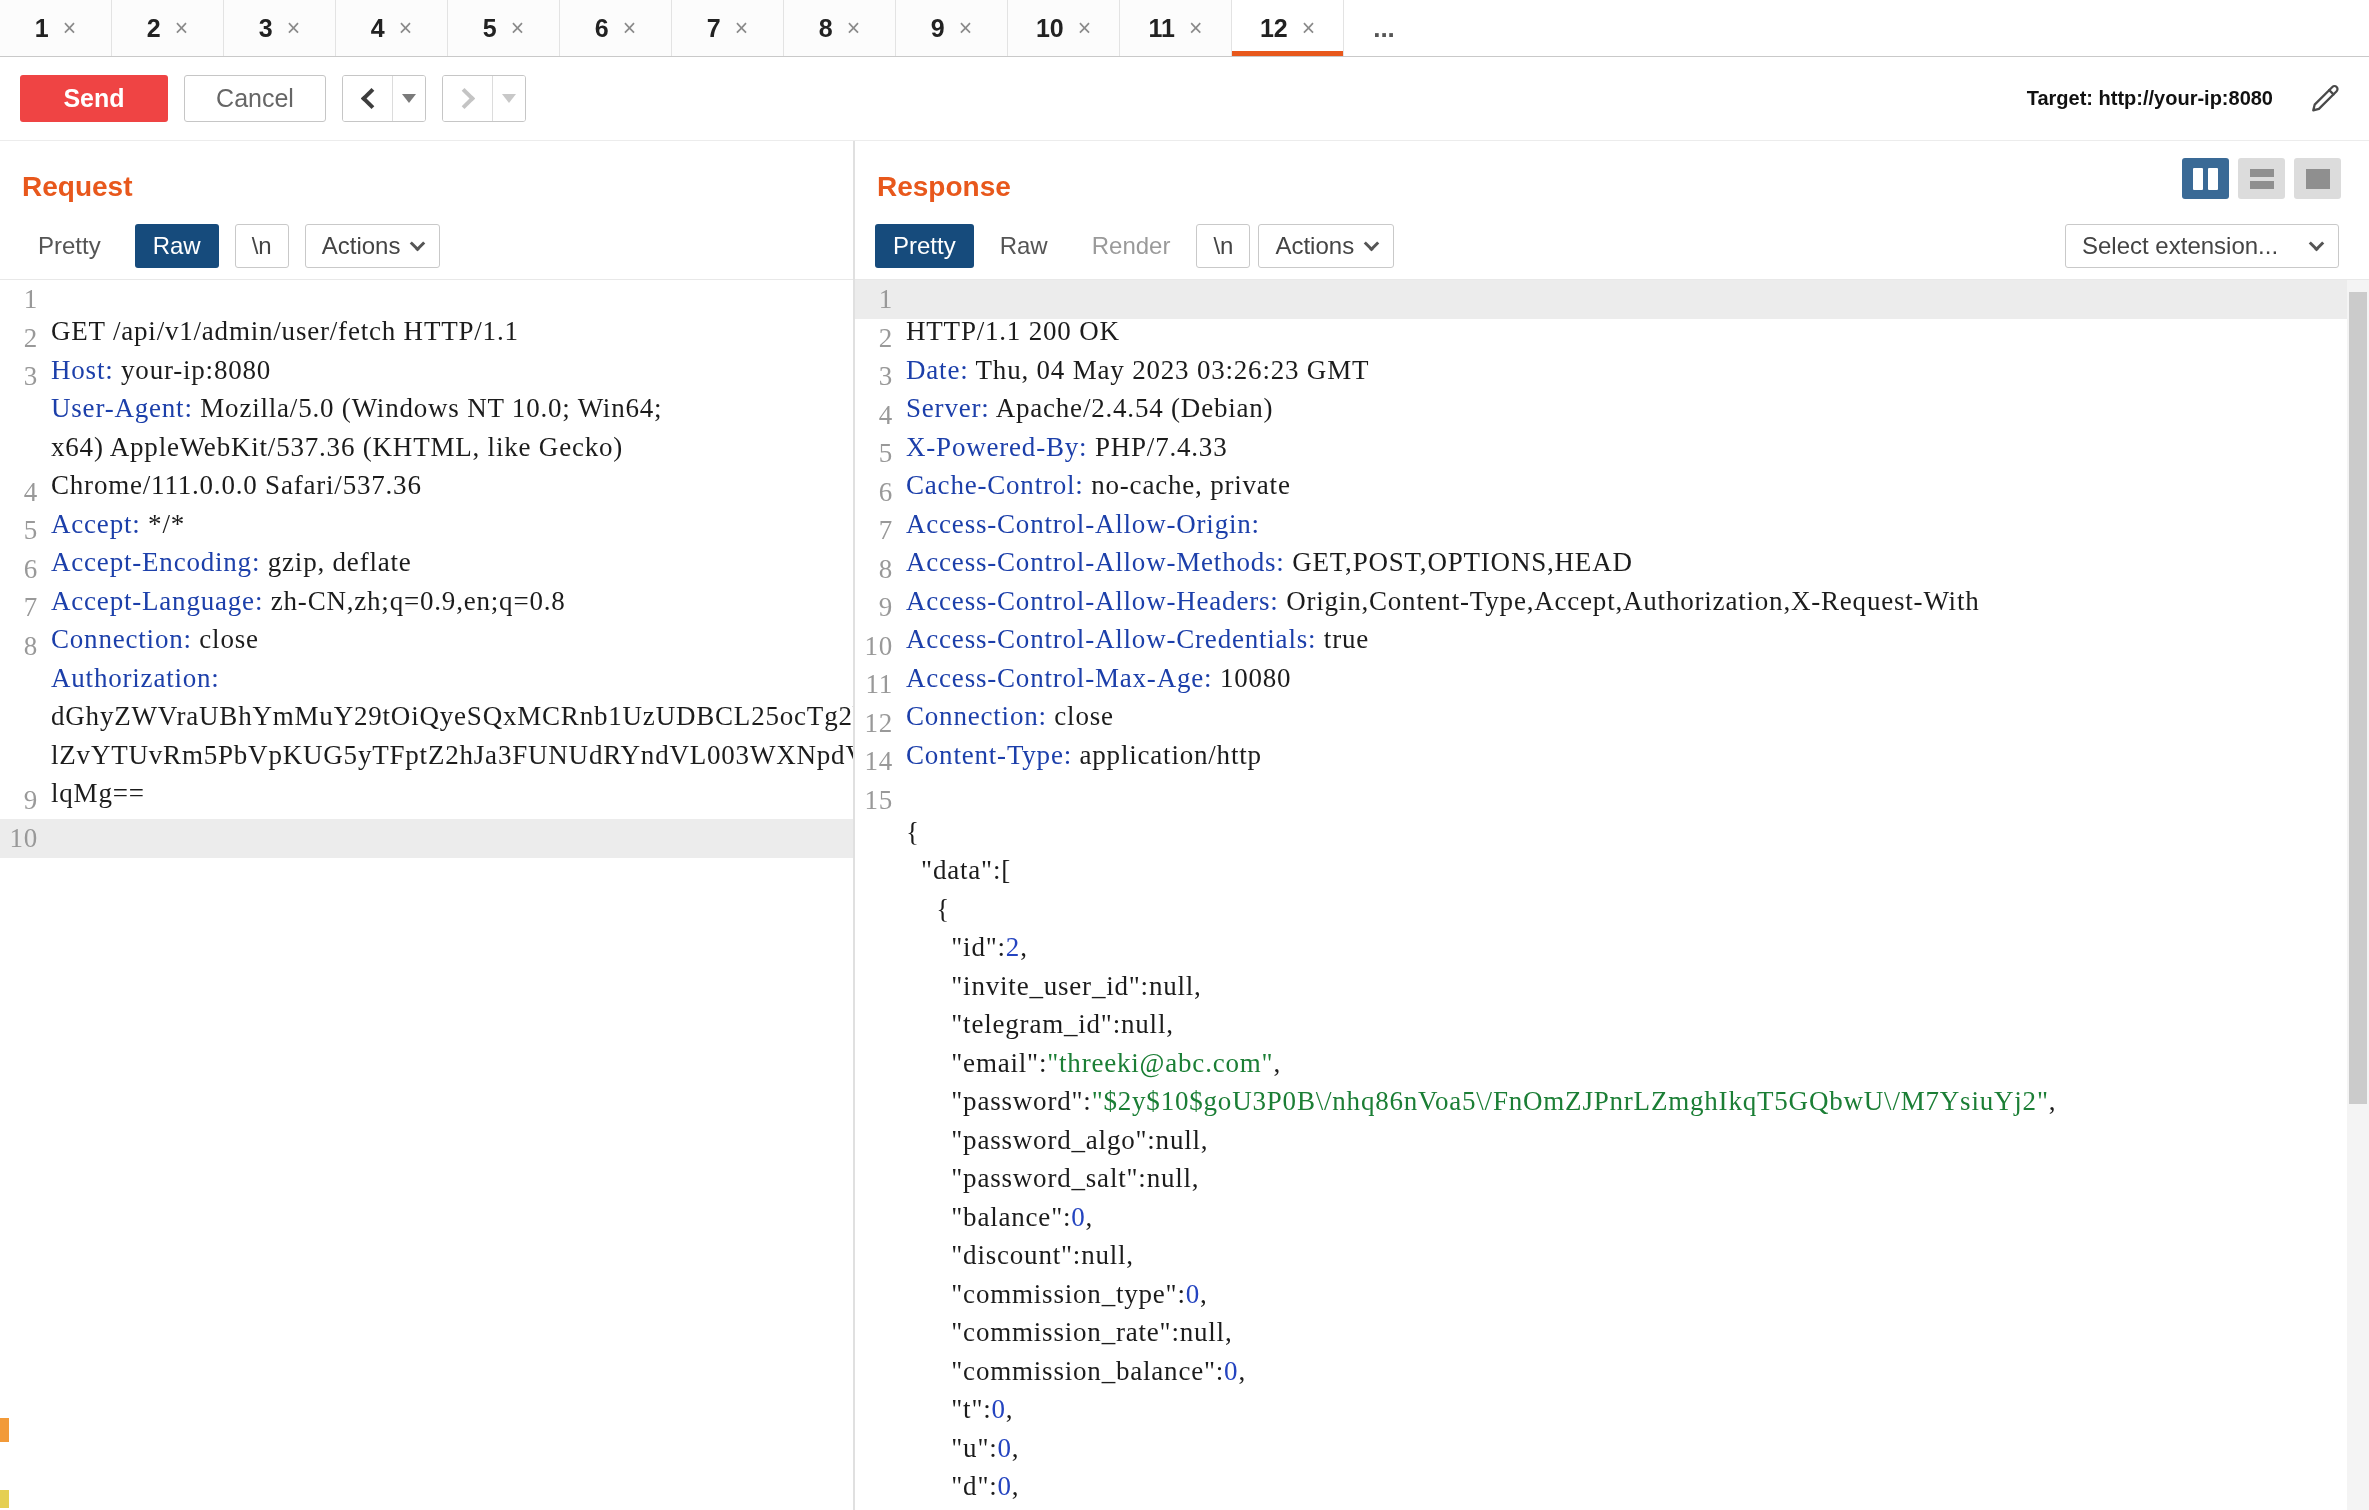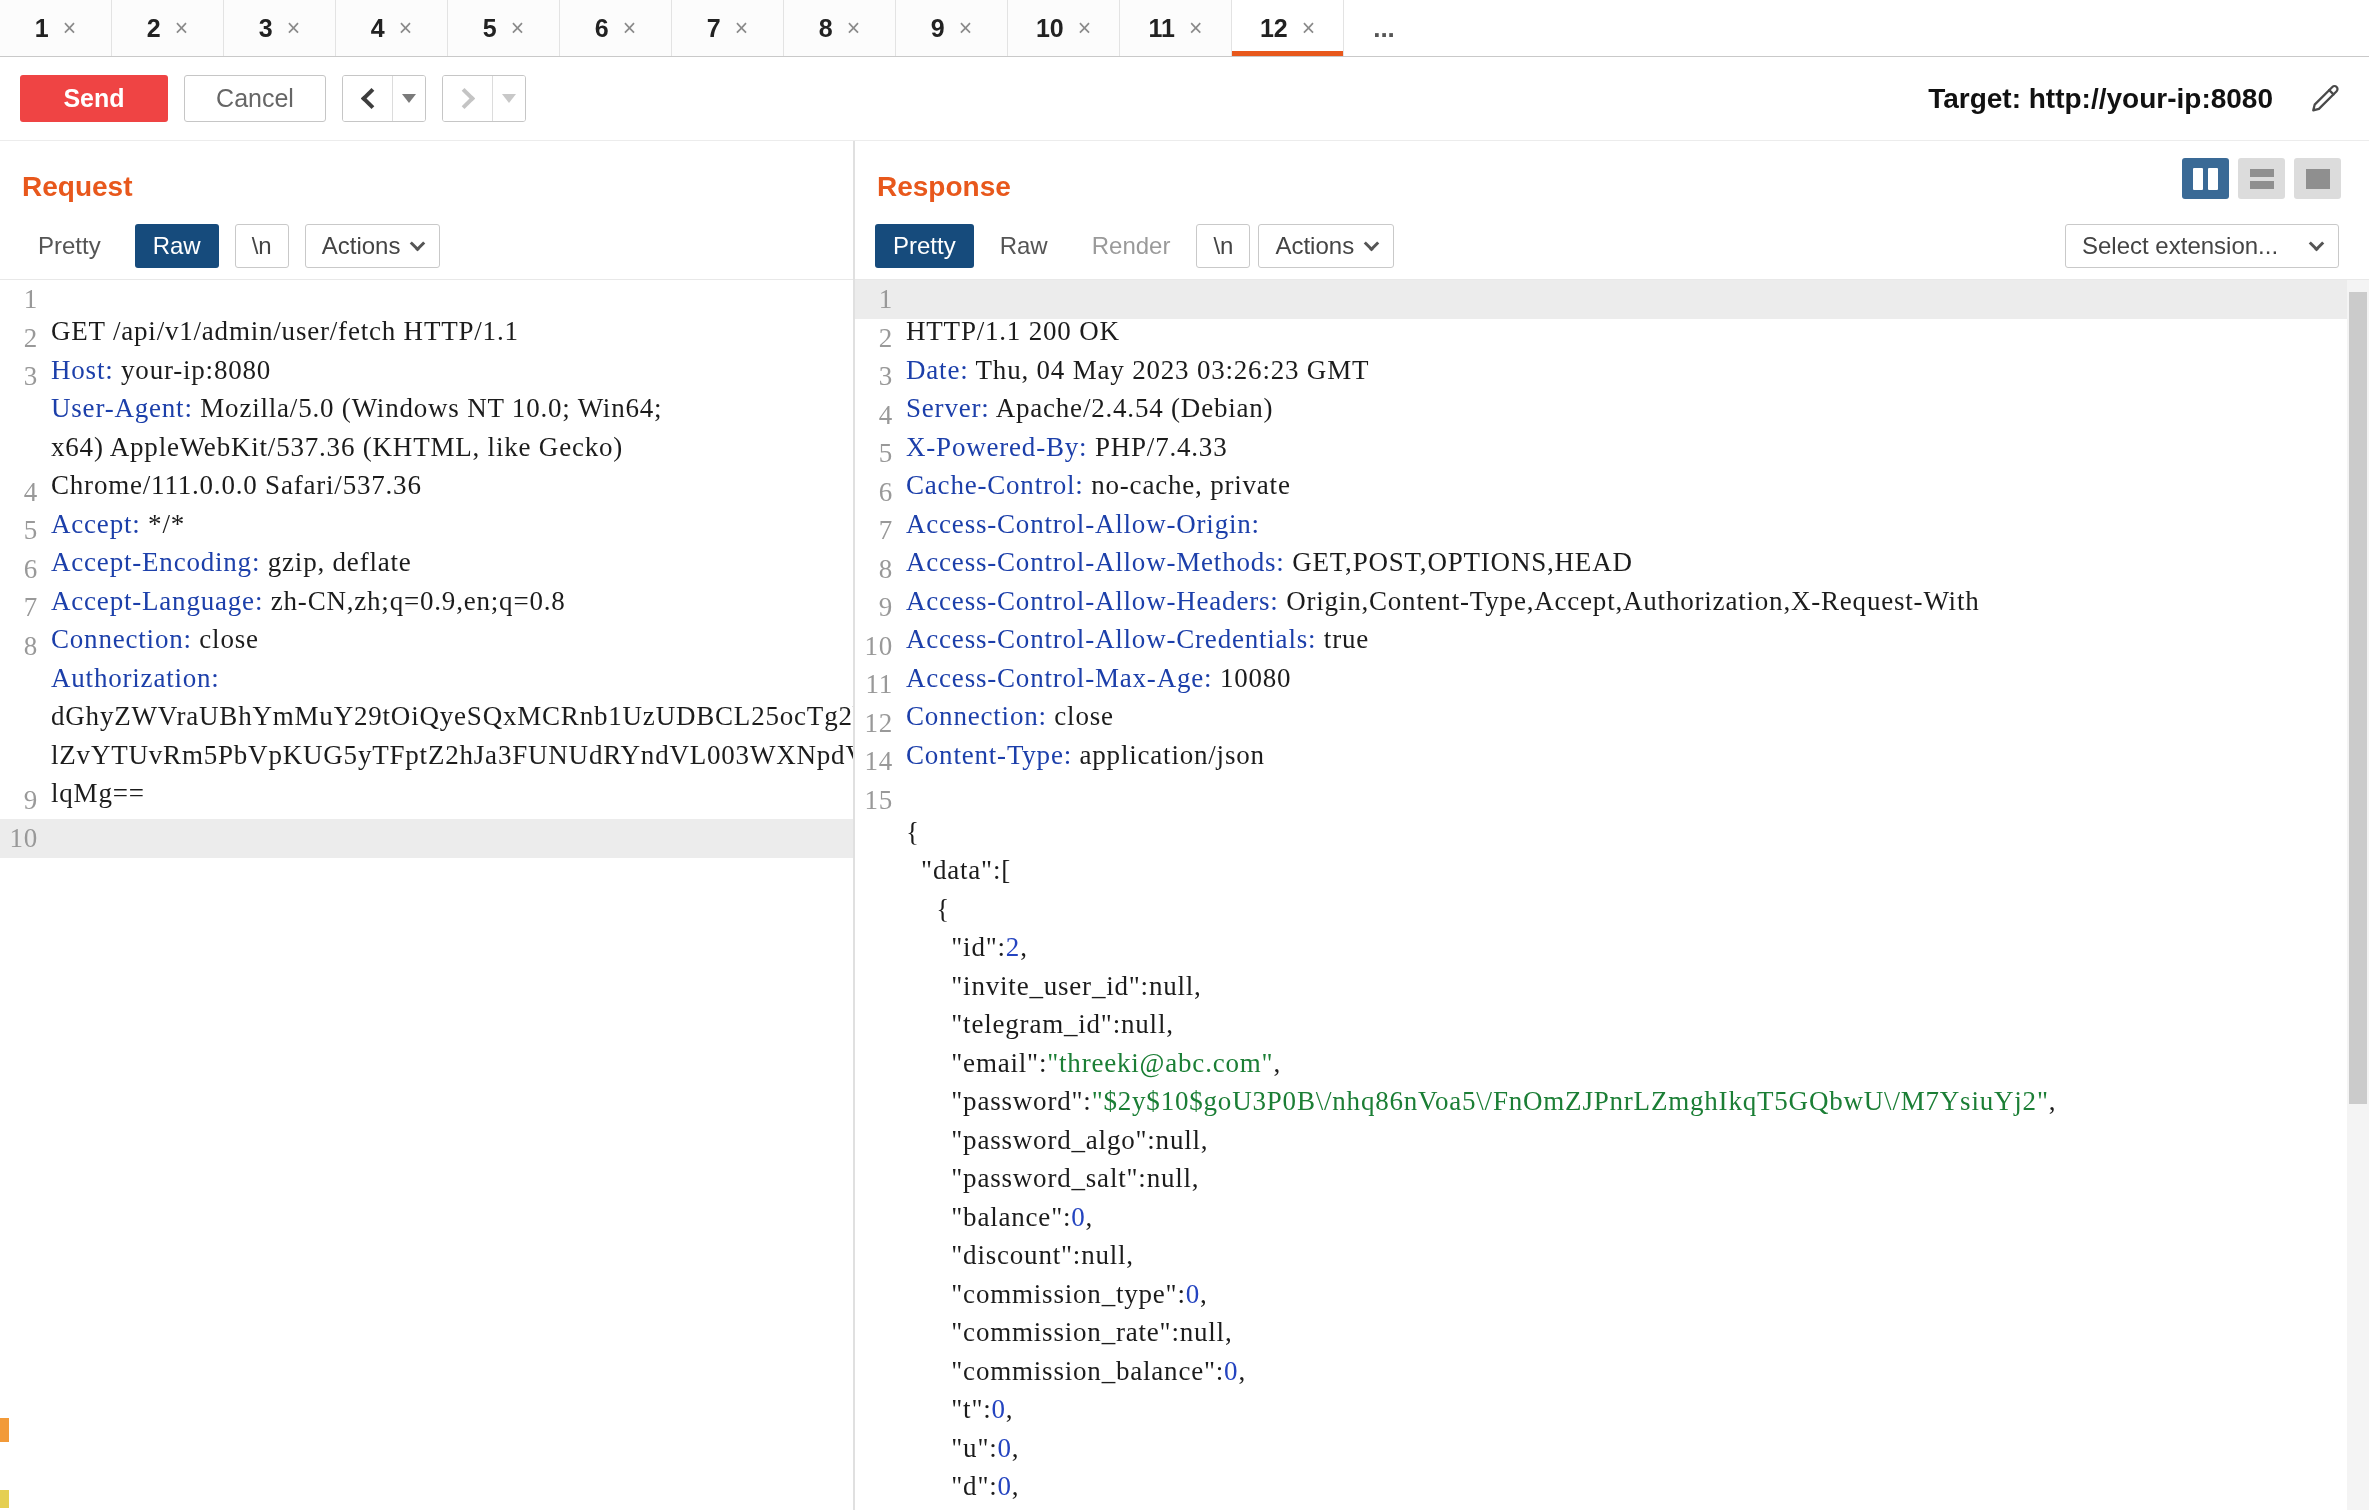--- a/index.html
+++ b/index.html
@@ -34,21 +34,21 @@
   .nav-drop { width:32px; display:flex; align-items:center; justify-content:center;
     border:none; background:#fff; cursor:pointer; }
   .arrow { width:15px; height:15px; display:inline-block; }
   .arrow.left { border-left:4px solid #3d3d3d; border-bottom:4px solid #3d3d3d;
     transform:rotate(45deg); margin-left:7px; }
   .arrow.right { border-right:4px solid #c4c4c4; border-top:4px solid #c4c4c4;
     transform:rotate(45deg); margin-right:7px; }
   .tri-down { width:0; height:0; border-left:7px solid transparent;
     border-right:7px solid transparent; border-top:9px solid #7a7a7a; }
   .tri-down.dim { border-top-color:#c8c8c8; }
-  .target { margin-left:auto; font-size:28px; font-weight:700; white-space:nowrap; color:#111; }
+  .target { margin-left:auto; font-size:20px; font-weight:700; white-space:nowrap; color:#111; }
   .pencil { margin:0 26px 0 20px; flex:none; cursor:pointer; }
 
   
   .main { display:flex; height:1369px; position:relative; background:#d946ef; }
   .panel { display:flex; flex-direction:column; background:#fff; min-width:0; }
   .panel.request { width:853px; flex:none; }
   .panel.response { flex:1; position:relative; }
   .v-divider { width:2px; flex:none; background:#e0e0e0; position:relative; }
   .grip { position:absolute; top:742px; left:-11px; width:24px; text-align:center;
     color:#8f8f8f; font-size:34px; cursor:col-resize; user-select:none; }
@@ -345,21 +345,21 @@
         <div class="code-line">
           <span class="ln">10</span>
           <span class="code-text"><span class="c-h">Access-Control-Max-Age:</span><span class="c-p"> 10080</span></span>
         </div>
         <div class="code-line">
           <span class="ln">11</span>
           <span class="code-text"><span class="c-h">Connection:</span><span class="c-p"> close</span></span>
         </div>
         <div class="code-line">
           <span class="ln">12</span>
-          <span class="code-text"><span class="c-h">Content-Type:</span><span class="c-p"> application/json</span></span>
+          <span class="code-text"><span class="c-h">Content-Type:</span><span class="c-p"> application/http</span></span>
         </div>
         <div class="code-line">
           <span class="ln">14</span>
           <span class="code-text"></span>
         </div>
         <div class="code-line">
           <span class="ln">15</span>
           <span class="code-text"><span class="c-p">{</span></span>
         </div>
         <div class="code-line">

